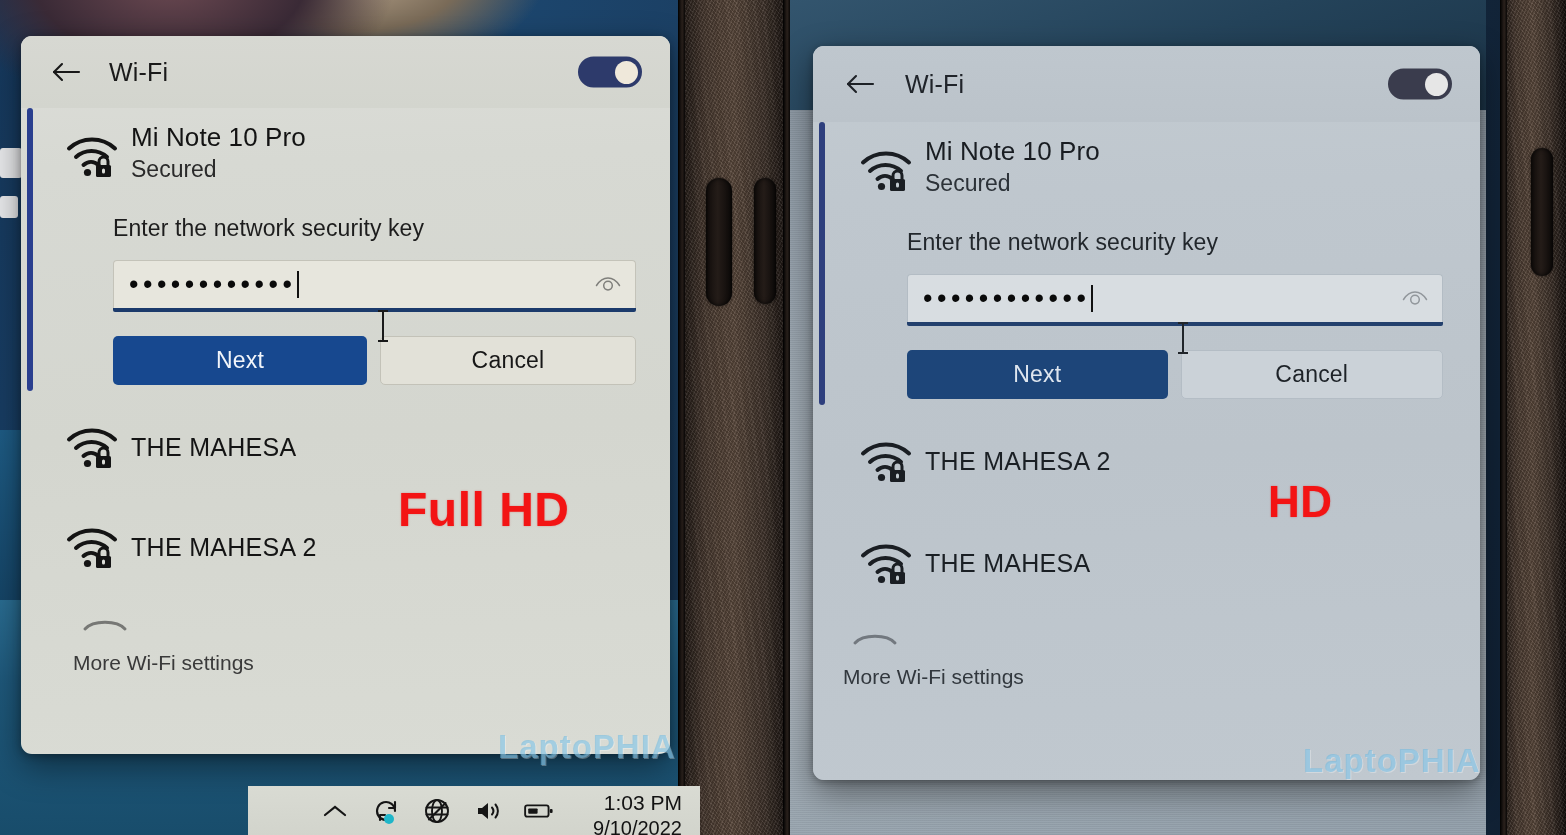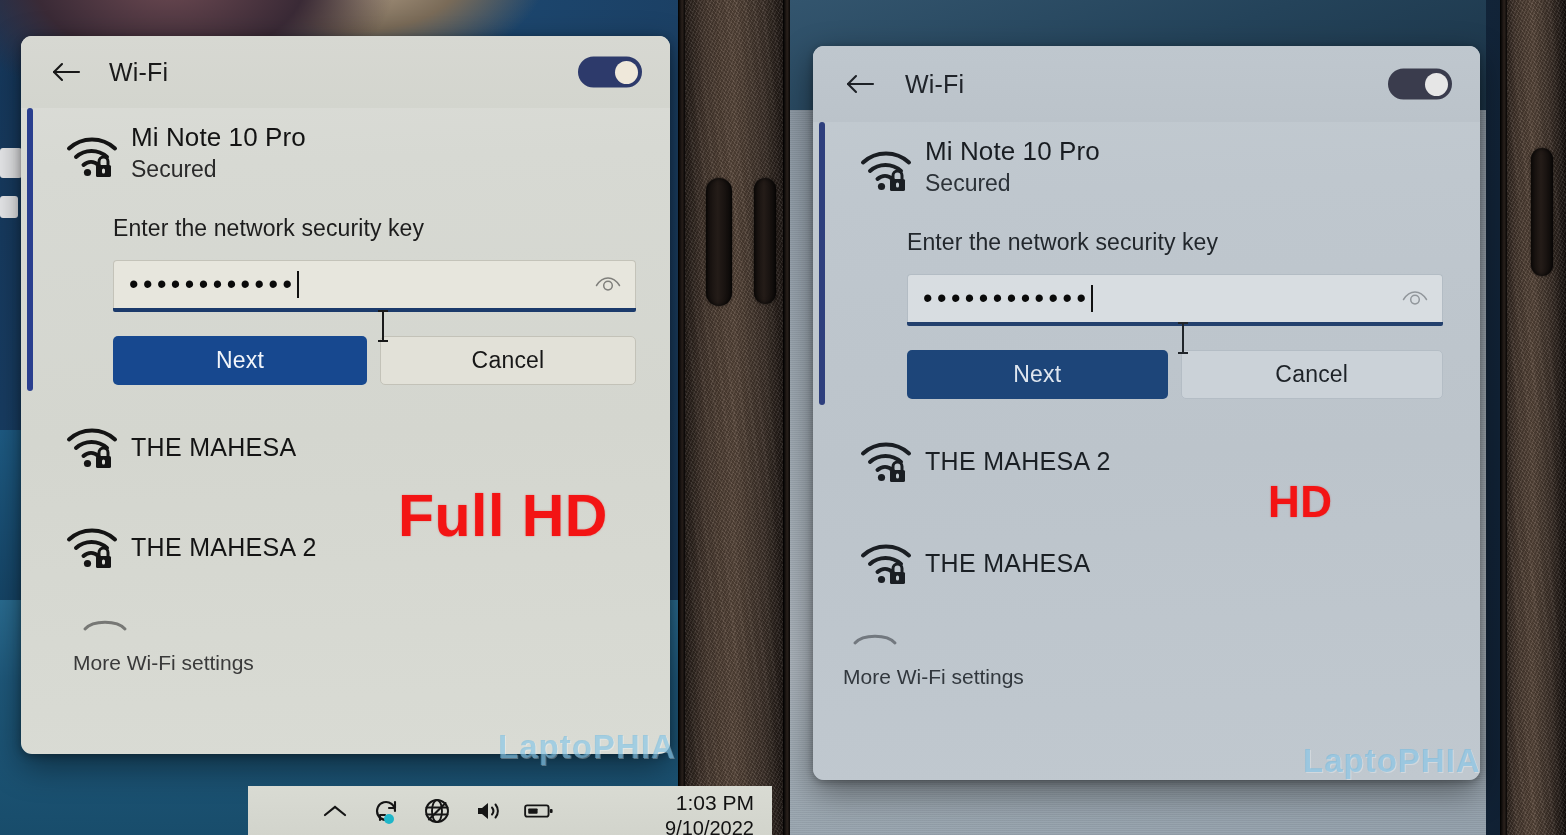--- a/index.html
+++ b/index.html
@@ -188,36 +188,36 @@
   .more-link {
     font-size:21px; color:#3a3a3a; padding-left:52px; margin-top:16px; cursor:pointer;
   }
   .flyout.hd .more-link { padding-left:30px; color:#32383e; }
 
   
   .annot {
     position:absolute; color:#f31414; font-weight:bold;
     text-shadow: 0 0 2px rgba(200,0,0,.35);
   }
-  .annot.full { left:398px; top:482px; font-size:59px; letter-spacing:.5px; }
+  .annot.full { left:398px; top:482px; font-size:48px; letter-spacing:.5px; }
   .annot.hd   { left:1268px; top:477px; font-size:44px; letter-spacing:.5px; }
 
   
   .wmark {
     position:absolute; font-size:33px; font-weight:bold; letter-spacing:1px;
     color:rgba(110,185,225,.55);
     text-shadow: 1px 1px 0 rgba(255,255,255,.3);
     pointer-events:none; user-select:none;
   }
   .wmark.l { left:498px; top:728px; }
   .wmark.r { left:1303px; top:742px; }
 
   
   .taskbar {
-    position:absolute; left:248px; top:786px; width:524px; height:49px;
+    position:absolute; left:248px; top:786px; width:452px; height:49px;
     background:linear-gradient(180deg,#d9dbd3 0%,#d2d4cc 100%);
     display:flex; align-items:center;
   }
   .tray { display:flex; align-items:center; gap:21px; margin-left:72px; }
   .tray-ico { width:30px; height:30px; display:flex; align-items:center; justify-content:center; cursor:pointer; }
   .tray-ico svg { display:block; }
   .clock {
     position:absolute; right:18px; top:4px; text-align:right;
     font-size:21px; color:#121212; line-height:1.25;
   }

